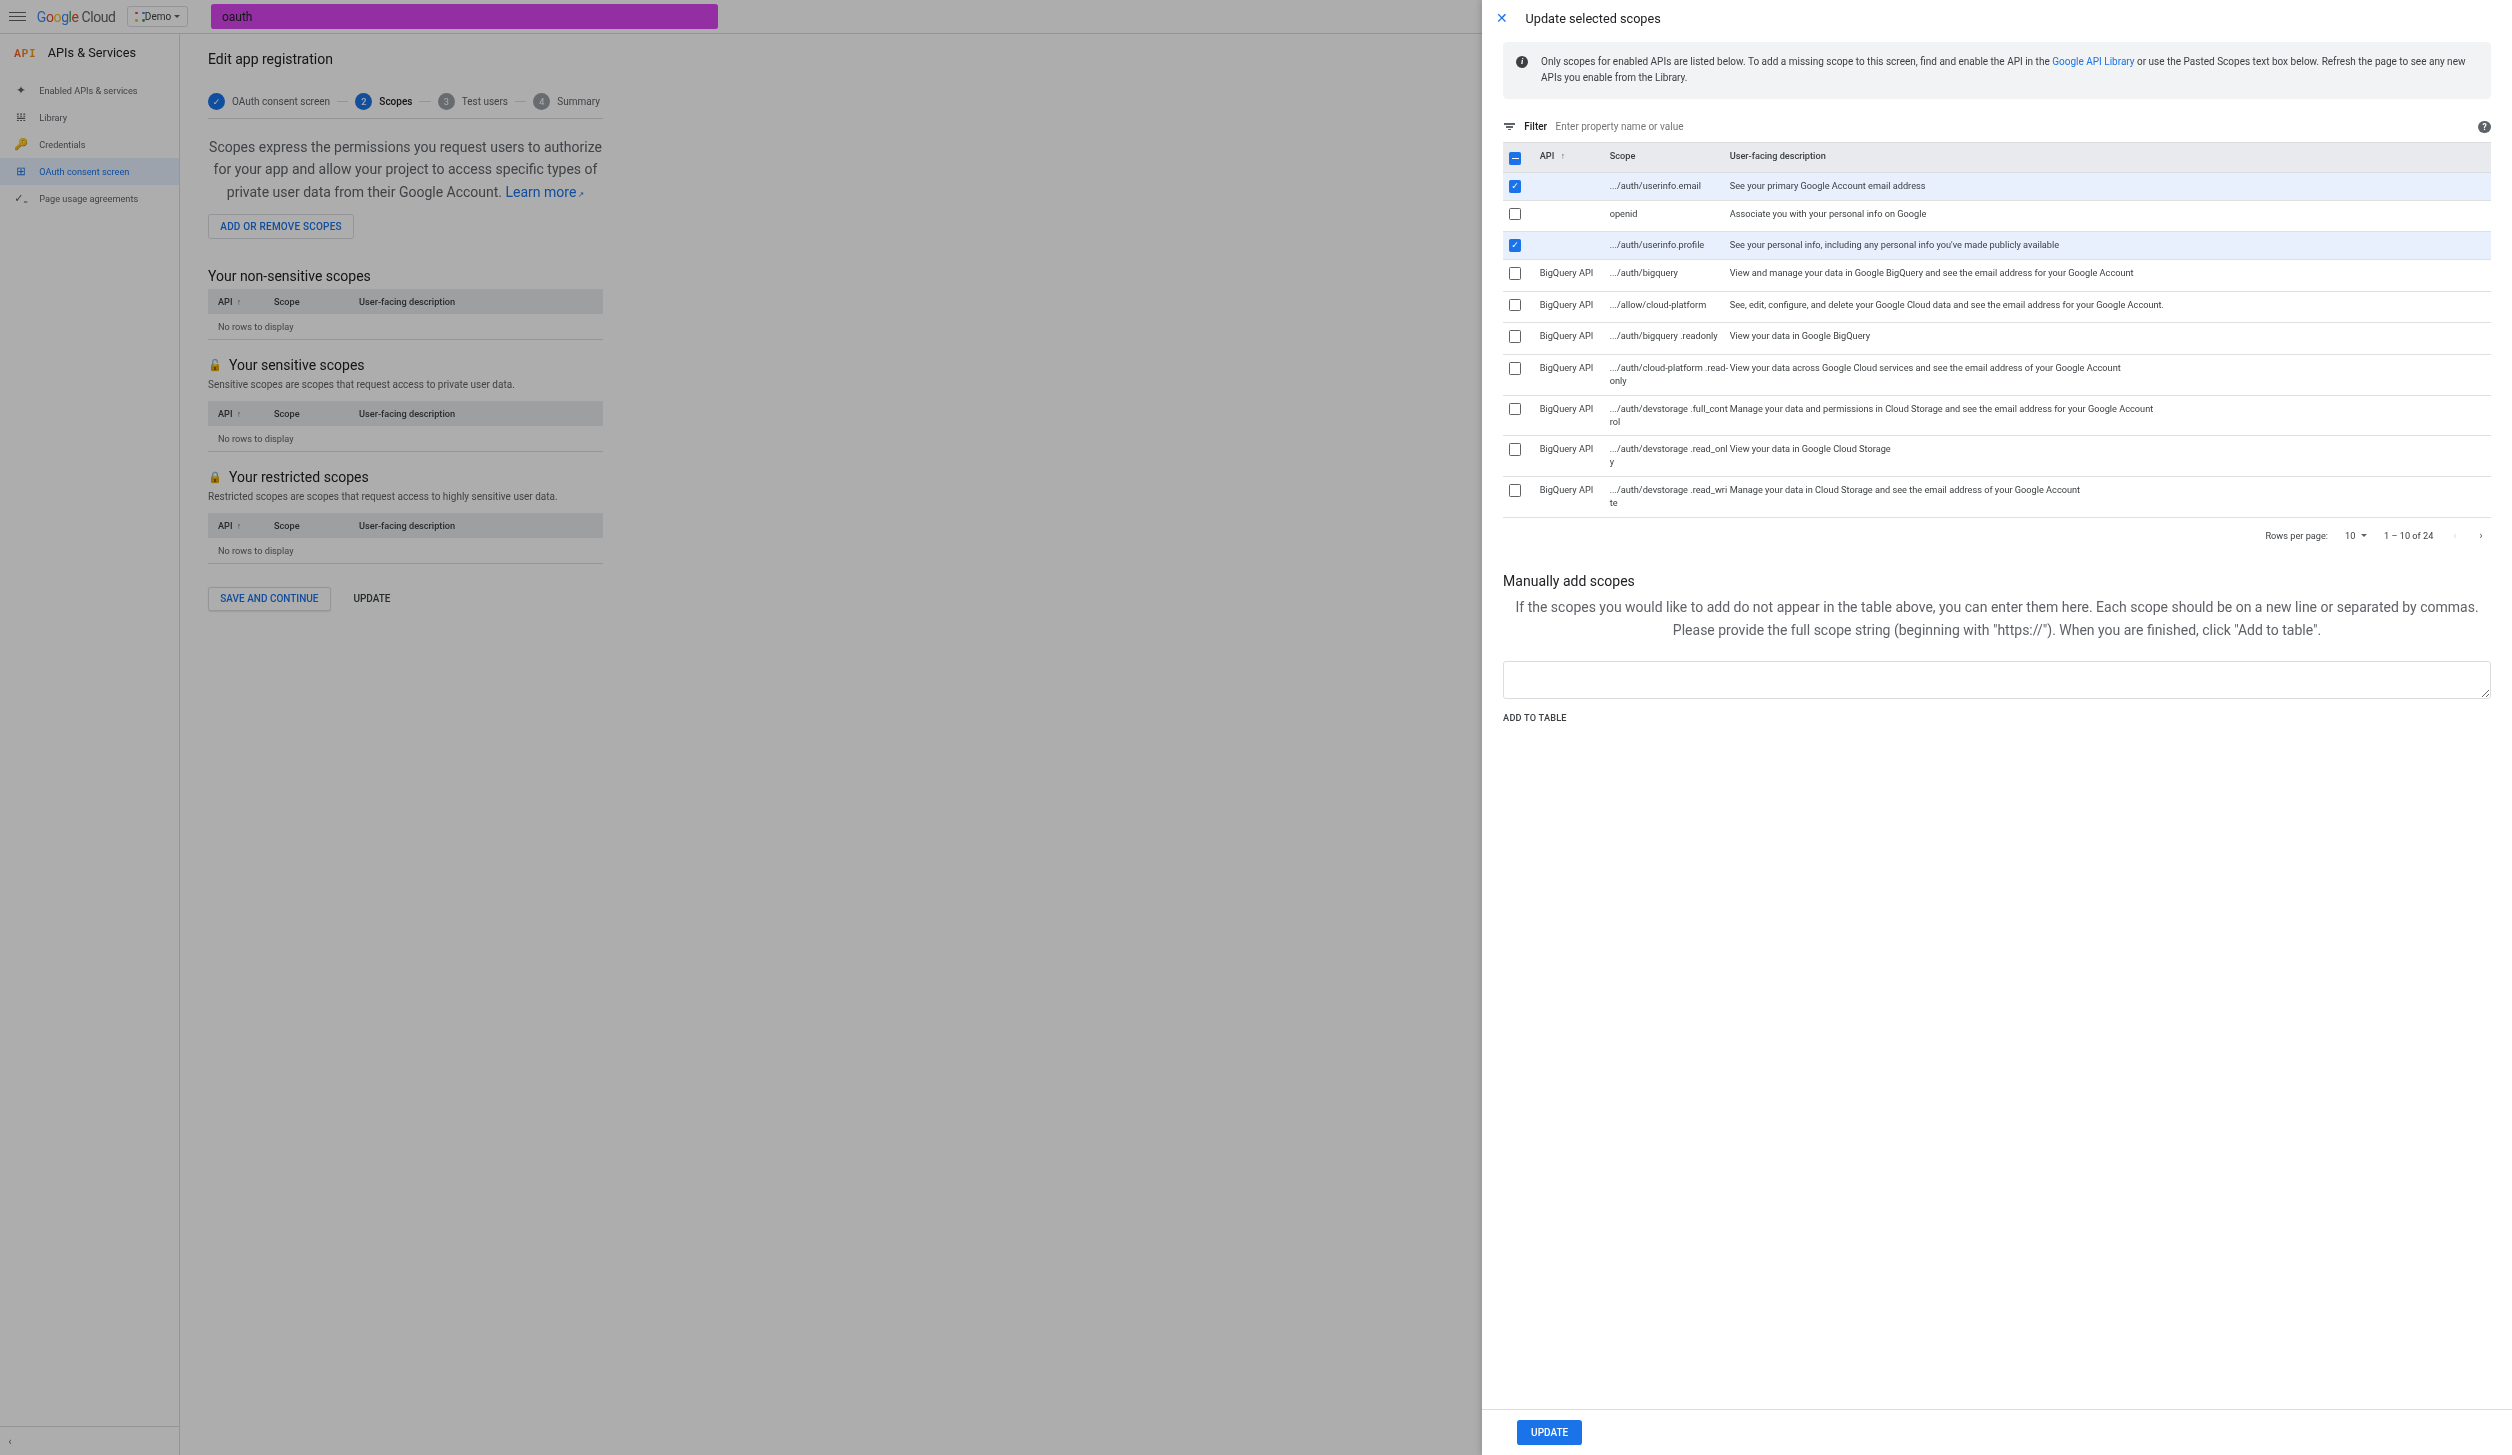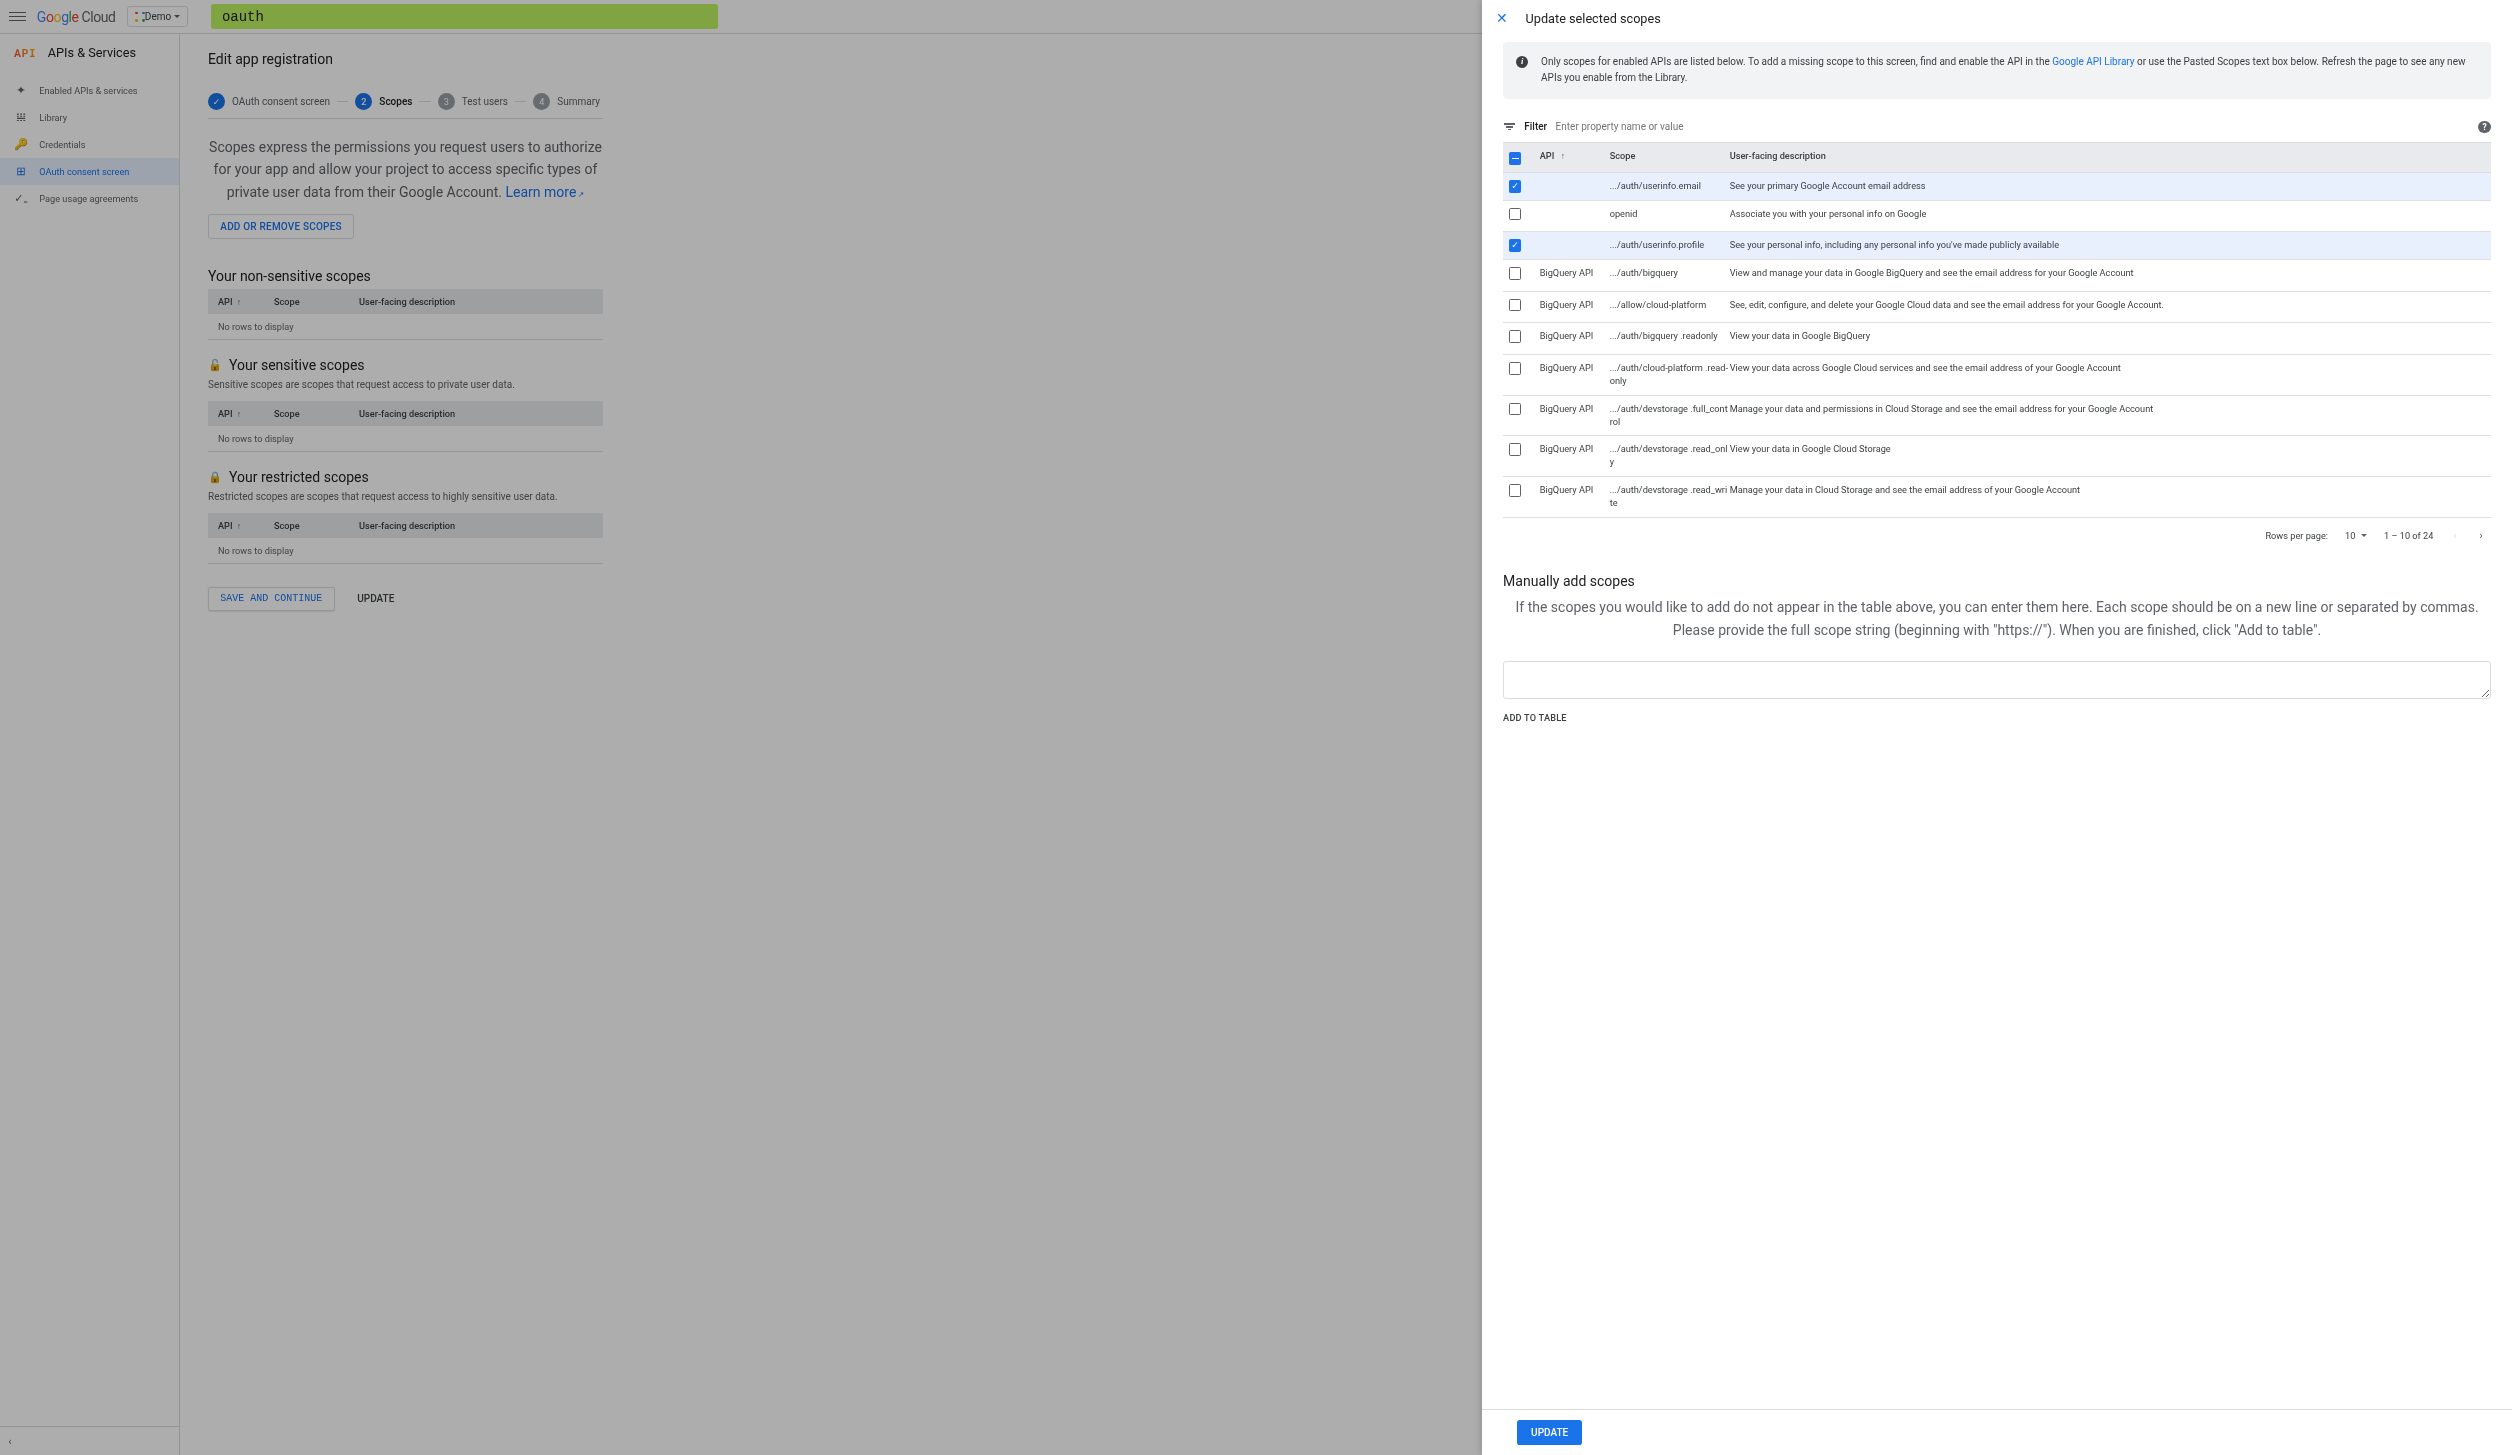--- a/index.html
+++ b/index.html
@@ -12,21 +12,21 @@
     .menu-icon span { height: 1.4px; background: #5f6368; display: block; }
     .gc-logo { display: flex; align-items: center; gap: 2.8px; font-size: 14px; color: #5f6368; letter-spacing: -0.4px; }
     .g-colors span:nth-child(1){color:#4285F4}.g-colors span:nth-child(2){color:#EA4335}.g-colors span:nth-child(3){color:#FBBC05}.g-colors span:nth-child(4){color:#4285F4}.g-colors span:nth-child(5){color:#34A853}.g-colors span:nth-child(6){color:#EA4335}
     .project-chip { border: 0.7px solid #dadce0; border-radius: 2.8px; padding: 4.2px 7px; display: flex; align-items: center; gap: 0; cursor: pointer; font-size: 10px; color: #3c4043; }
     .chip-dots { width: 10px; height: 10px; position: relative; }
     .chip-dots::before,.chip-dots::after,.chip-dots i,.chip-dots b{content:'';position:absolute;width:2.8px;height:2.8px;border-radius:50%}
     .chip-dots::before{top:0;left:0;background:#EA4335}.chip-dots::after{top:0;right:0;background:#4285F4}
     .chip-dots i{bottom:0;left:0;background:#FBBC05}.chip-dots b{bottom:0;right:0;background:#34A853}
     .caret-down { width:0;height:0;border-left:3.5px solid transparent;border-right:3.5px solid transparent;border-top:3.5px solid #5f6368;margin-left:2.8px; }
     .searchbar { flex: 1; max-width: 507px; margin-left: 11.3px; }
-    .searchbar input { width: 100%; background: #bef264; border: none; border-radius: 2.8px; height: 25px; padding: 0 11.3px; font-size: 14px; color: #202124; font-family: Liberation Mono, monospace; }
+    .searchbar input { width: 100%; background: #d946ef; border: none; border-radius: 2.8px; height: 25px; padding: 0 11.3px; font-size: 12px; color: #202124; }
 
     
     .layout { display: flex; height: calc(100vh - 34px); }
     .sidebar { width: 180px; border-right: 0.7px solid #dadce0; display: flex; flex-direction: column; }
     .section-header { display: flex; align-items: center; gap: 11.3px; padding: 11.3px 14px; font-size: 12.7px; color: #202124; }
     .api-badge { font-family: 'Roboto Mono', monospace; background: linear-gradient(45deg, #EA4335, #FBBC05); -webkit-background-clip: text; color: transparent; font-weight: bold; font-size: 11.3px; letter-spacing: 0.7px; }
     .sidebar-nav { padding-top: 5.6px; flex: 1; }
     .nav-item { display: flex; align-items: center; gap: 11.3px; padding: 7px 14px; font-size: 9.2px; color: #5f6368; cursor: pointer; }
     .nav-item.active { background: #e8f0fe; color: #1a73e8; border-left: 0; }
     .nav-icon { width: 14px; text-align: center; font-size: 11.3px; color: inherit; }
@@ -54,21 +54,21 @@
     .lock-ic{font-size:11.3px;color:#5f6368}
     .subdesc { font-size:10px;color:#5f6368;margin-bottom:11.3px; }
 
     .mini-table { width:100%; }
     .mini-table .thead,.mini-table .trow { display:grid; grid-template-columns: 56px 85px 1fr; padding:7px 10px; font-size:9.2px;}
     .mini-table .thead { background:#e8eaed;color:#3c4043;font-weight:500; }
     .mini-table .trow { color:#5f6368; border-bottom:0.7px solid #dadce0; }
     .sort-arrow{margin-left:4.2px;font-size:8.5px;color:#5f6368}
 
     .btn-row { margin-top:22.5px; display:flex; gap:11.3px; }
-    .raised-btn { background:#fff;border:0.7px solid #dadce0;border-radius:2.8px;padding:5.6px 11.3px;color:#1a73e8;font-weight:500;font-size:10px;cursor:pointer;box-shadow:0 0.7px 1.4px rgba(0,0,0,0.1);font-family:Liberation Mono, monospace; }
+    .raised-btn { background:#fff;border:0.7px solid #dadce0;border-radius:2.8px;padding:5.6px 11.3px;color:#1a73e8;font-weight:500;font-size:10px;cursor:pointer;box-shadow:0 0.7px 1.4px rgba(0,0,0,0.1); }
     .text-btn { background:none;border:none;color:#3c4043;font-weight:500;font-size:10px;cursor:pointer;padding:5.6px 11.3px; }
 
     
     .overlay-bg { position:absolute;inset:0;top:0;background:rgba(0,0,0,0.32); }
     .side-panel { position:absolute; top:0; right:0; bottom:0; width:41%; min-width:423px; background:#fff; display:flex; flex-direction:column; box-shadow:-1.4px 0 7px rgba(0,0,0,0.2); }
     .sp-header { display:flex;align-items:center;gap:14px;padding:10px 14px; }
     .close-x { color:#1a73e8;font-size:14px;cursor:pointer;font-weight:300; width:15.5px; }
     .sp-title { font-size:12.7px; }
     .sp-body { flex:1; padding: 5.6px 21px 14px; overflow-y:auto; }
     .sp-footer { border-top:0.7px solid #dadce0; padding:10px 35px; }

